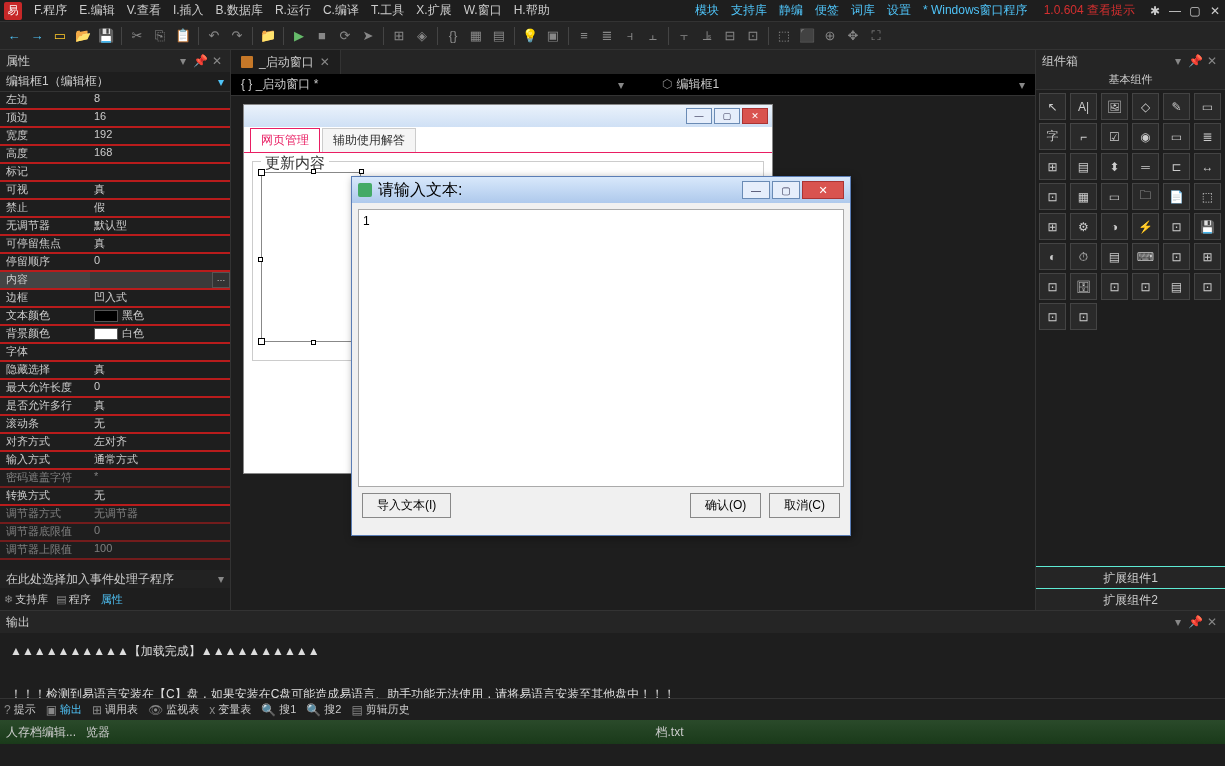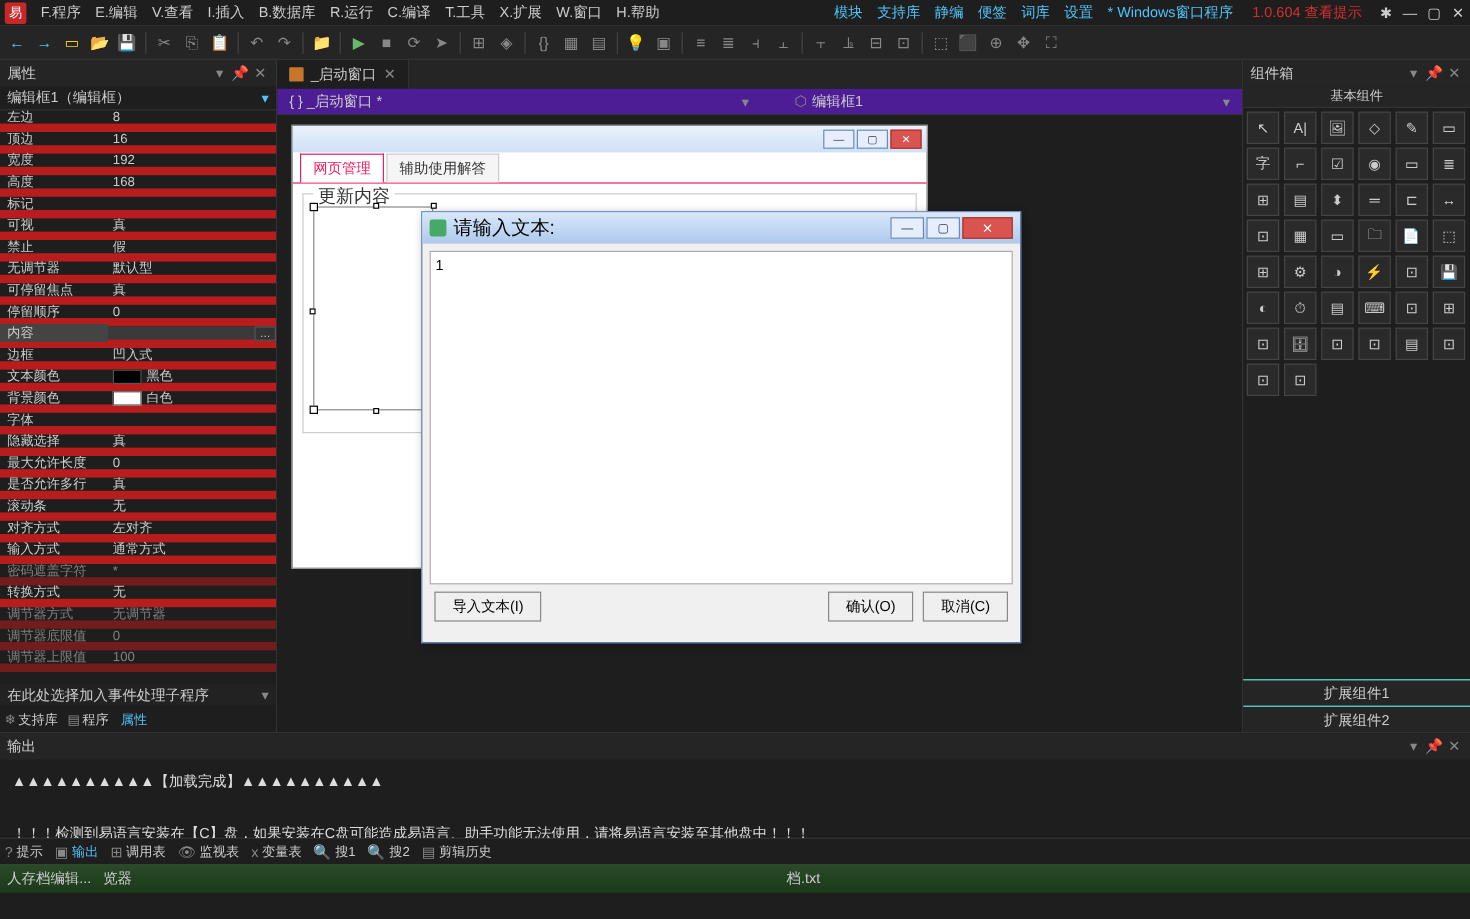--- a/index.html
+++ b/index.html
@@ -24,40 +24,40 @@
 .mainrow { display:flex; height:560px; }
 
 
 .props { width:231px; background:#1e1e1e; border-right:1px solid #333; display:flex; flex-direction:column; }
 .panelhdr { height:22px; background:#252525; display:flex; align-items:center; padding:0 6px; color:#ccc; font-size:12px; }
 .panelhdr .sp{flex:1;}
 .panelhdr .pbtn{width:14px;text-align:center;cursor:pointer;color:#888;margin-left:3px;}
 .objsel { height:20px; display:flex; align-items:center; padding:0 6px; background:#1e1e1e; color:#ccc; border-bottom:1px solid #333; }
 .objsel .sp{flex:1;} .objsel .dd{color:#4fc3f7;cursor:pointer;}
 .proplist { flex:1; overflow-y:auto; }
-.prow { display:flex; height:18px; align-items:center; border-bottom:7px solid #b91c1c; }
+.prow { display:flex; height:18px; border-bottom:2px solid #b91c1c; }
 .prow .pn { width:90px; padding-left:6px; color:#ccc; font-size:11px; }
 .prow .pv { flex:1; color:#ccc; font-size:11px; padding-left:4px; }
 .prow.sel { background:#3a3a3a; }
 .prow.sel .pn { background:#444; }
 .prow .swatch { width:24px;height:12px;display:inline-block;vertical-align:middle;margin-right:4px;border:1px solid #555; }
 .prow .dots { width:18px;text-align:center;background:#333;color:#ccc;cursor:pointer;border:1px solid #555;font-size:9px; }
 .evtbar { height:18px; padding-left:6px; font-size:11px; color:#ccc; background:#222; display:flex;align-items:center;justify-content:space-between;}
 .evtbar .dd{color:#888;padding-right:6px;}
 .bottabs { height:22px; display:flex; align-items:center; padding:0 4px; gap:8px; background:#1e1e1e; }
 .bottabs .bt { font-size:11px; cursor:pointer; }
 .bottabs .ico{font-size:11px;color:#888;margin-right:2px;}
 
 
 .center { flex:1; background:#1e1e1e; display:flex; flex-direction:column; position:relative; }
 .tabstrip { height:24px; background:#252525; display:flex; align-items:center; }
 .tab { height:24px; display:flex; align-items:center; padding:0 10px; background:#1e1e1e; border-right:1px solid #333; gap:6px; cursor:pointer; }
 .tab .tico{width:12px;height:12px;background:#c67828;border-radius:1px;font-size:8px;display:flex;align-items:center;justify-content:center;}
 .tab .tx{color:#ccc;} .tab .cls{color:#888;cursor:pointer;}
-.crumbs { height:22px; background:#4c1d95; display:flex; align-items:center; padding:0 6px; border-bottom:1px solid #333;justify-content:flex-end; }
+.crumbs { height:22px; background:#000000; display:flex; align-items:center; padding:0 6px; border-bottom:1px solid #333;justify-content:flex-end; }
 .crumb { color:#ccc; padding:0 4px; }
 .crumb .cico{color:#888;margin-right:4px;}
 .crumbs .csp{flex:1;} .crumbs .cdd{color:#888;cursor:pointer;padding:0 4px;}
 .crumbs .mid{width:30px;}
 .designer { flex:1; background:#1e1e1e; position:relative; }
 
 
 .dwin { position:absolute; left:12px; top:8px; width:530px; height:370px; background:#fff; border:1px solid #888; }
 .dwin .dtitle { height:22px; background:linear-gradient(#eaf2fb,#cfe0f5); display:flex; align-items:center; justify-content:flex-end; padding:0 4px; gap:2px; }
 .dwin .wctl { width:26px;height:16px;border:1px solid #6a8bb5;background:#e6eefb;display:flex;align-items:center;justify-content:center;font-size:9px;color:#335;cursor:pointer; }

